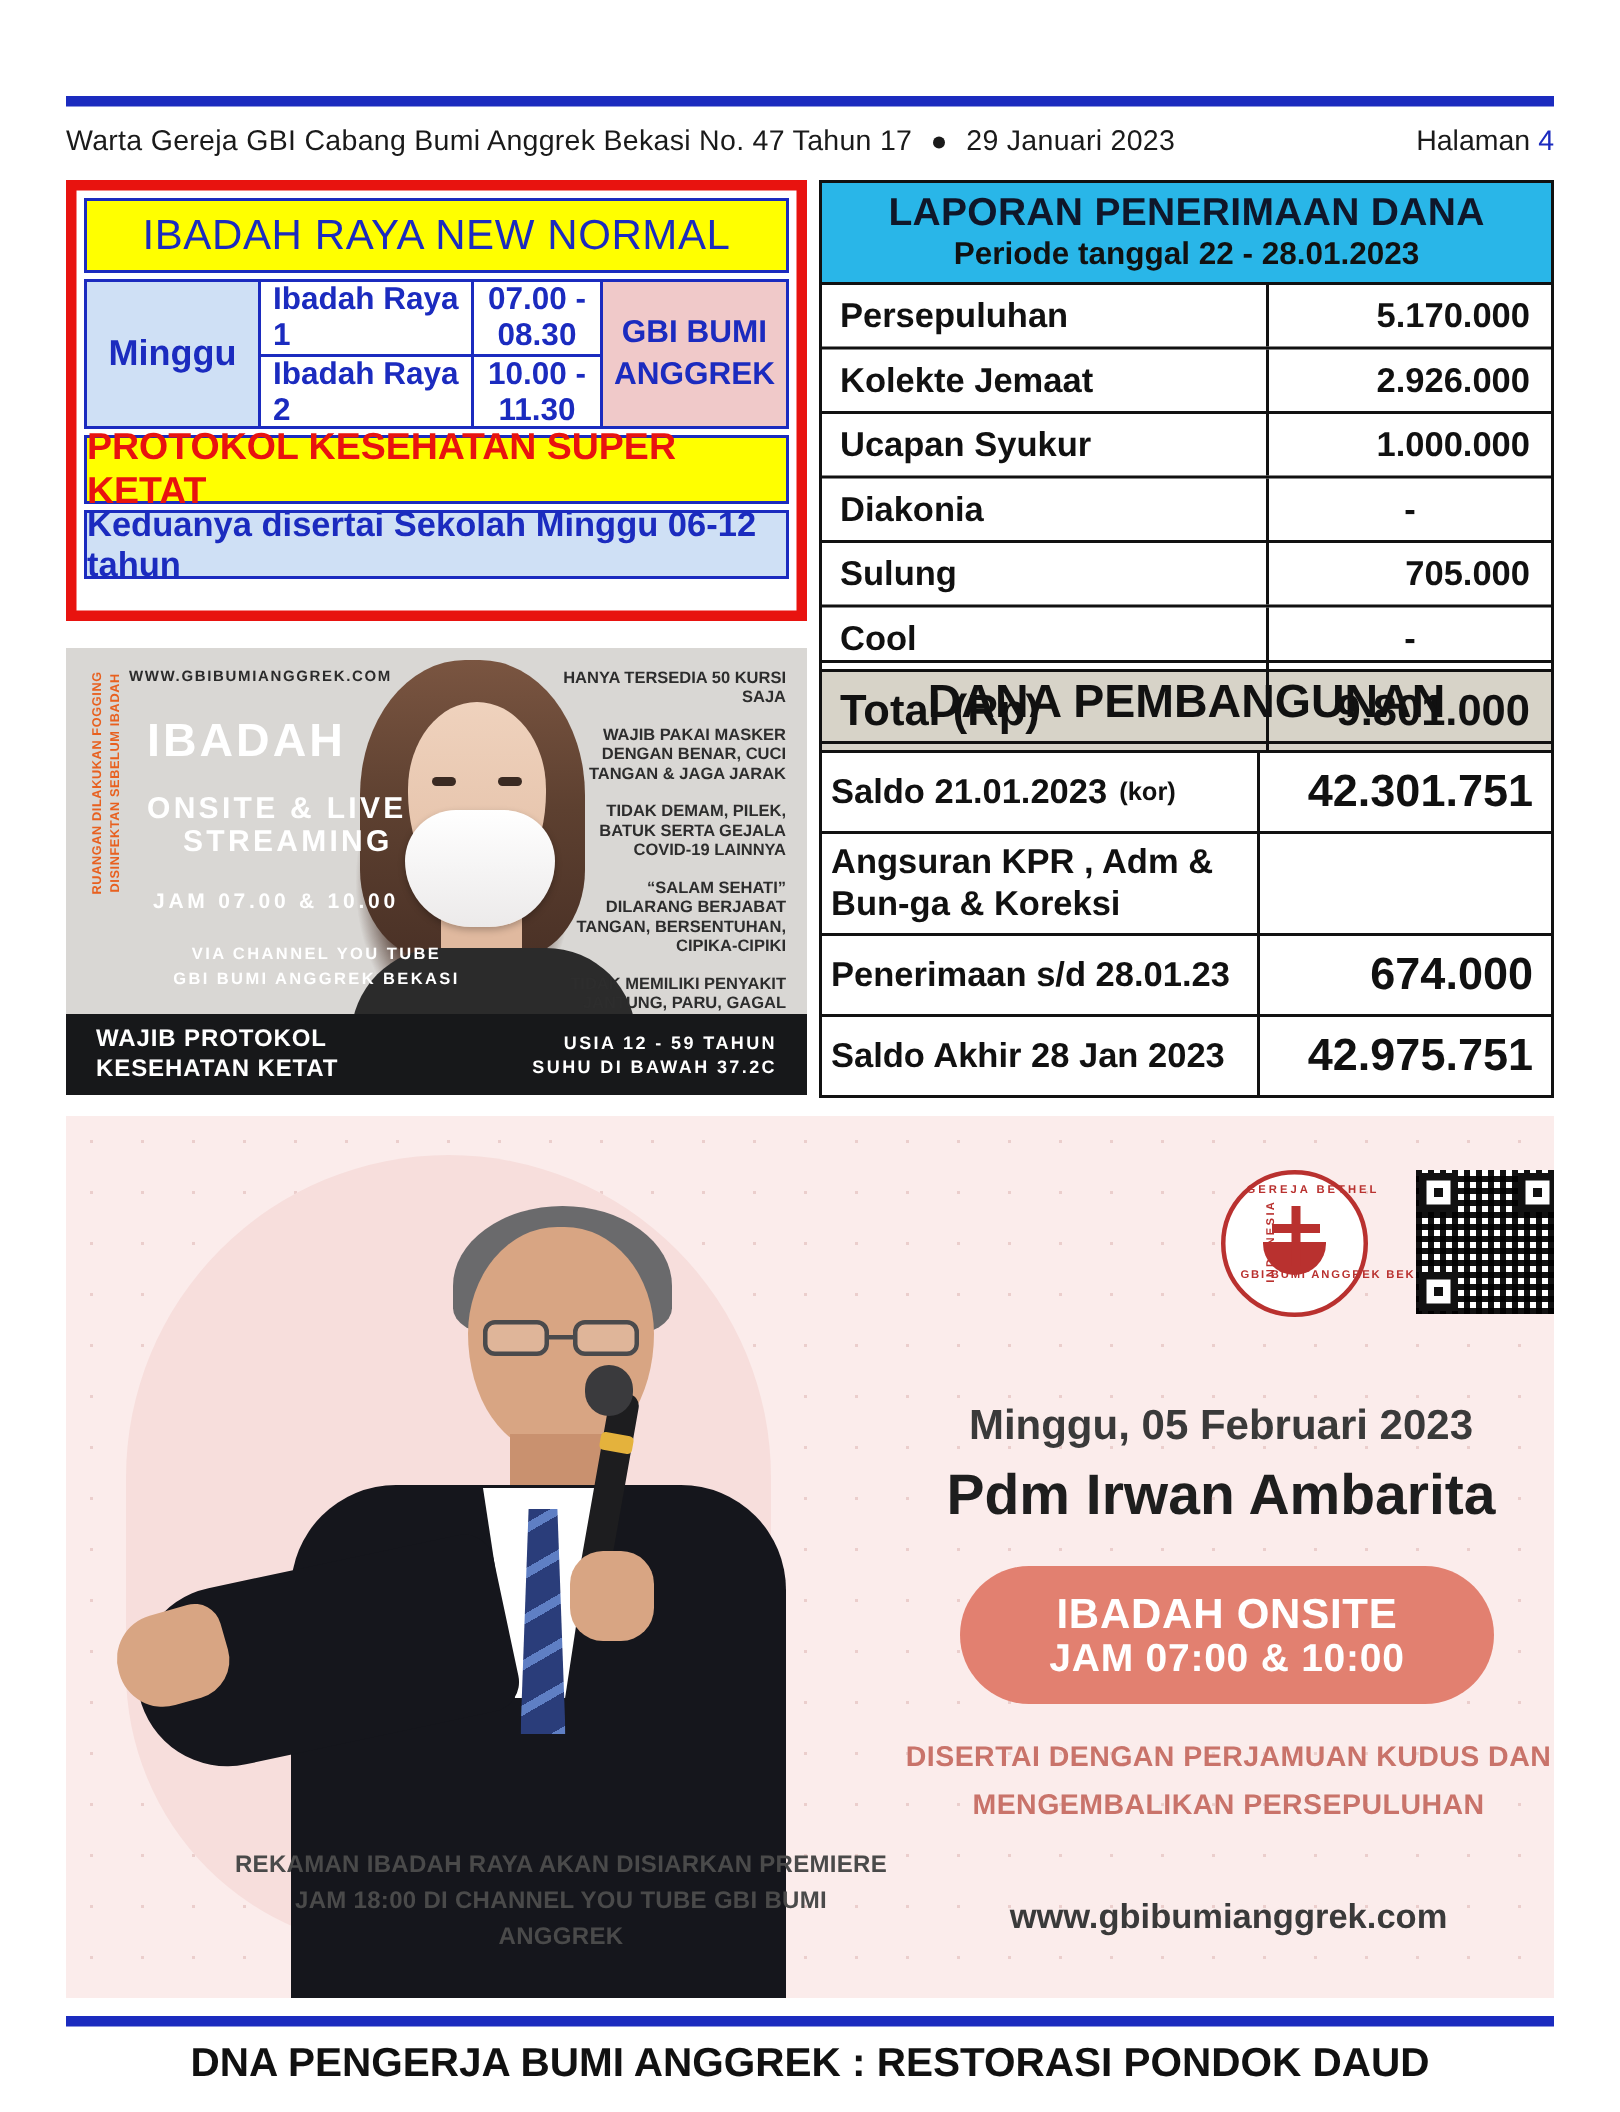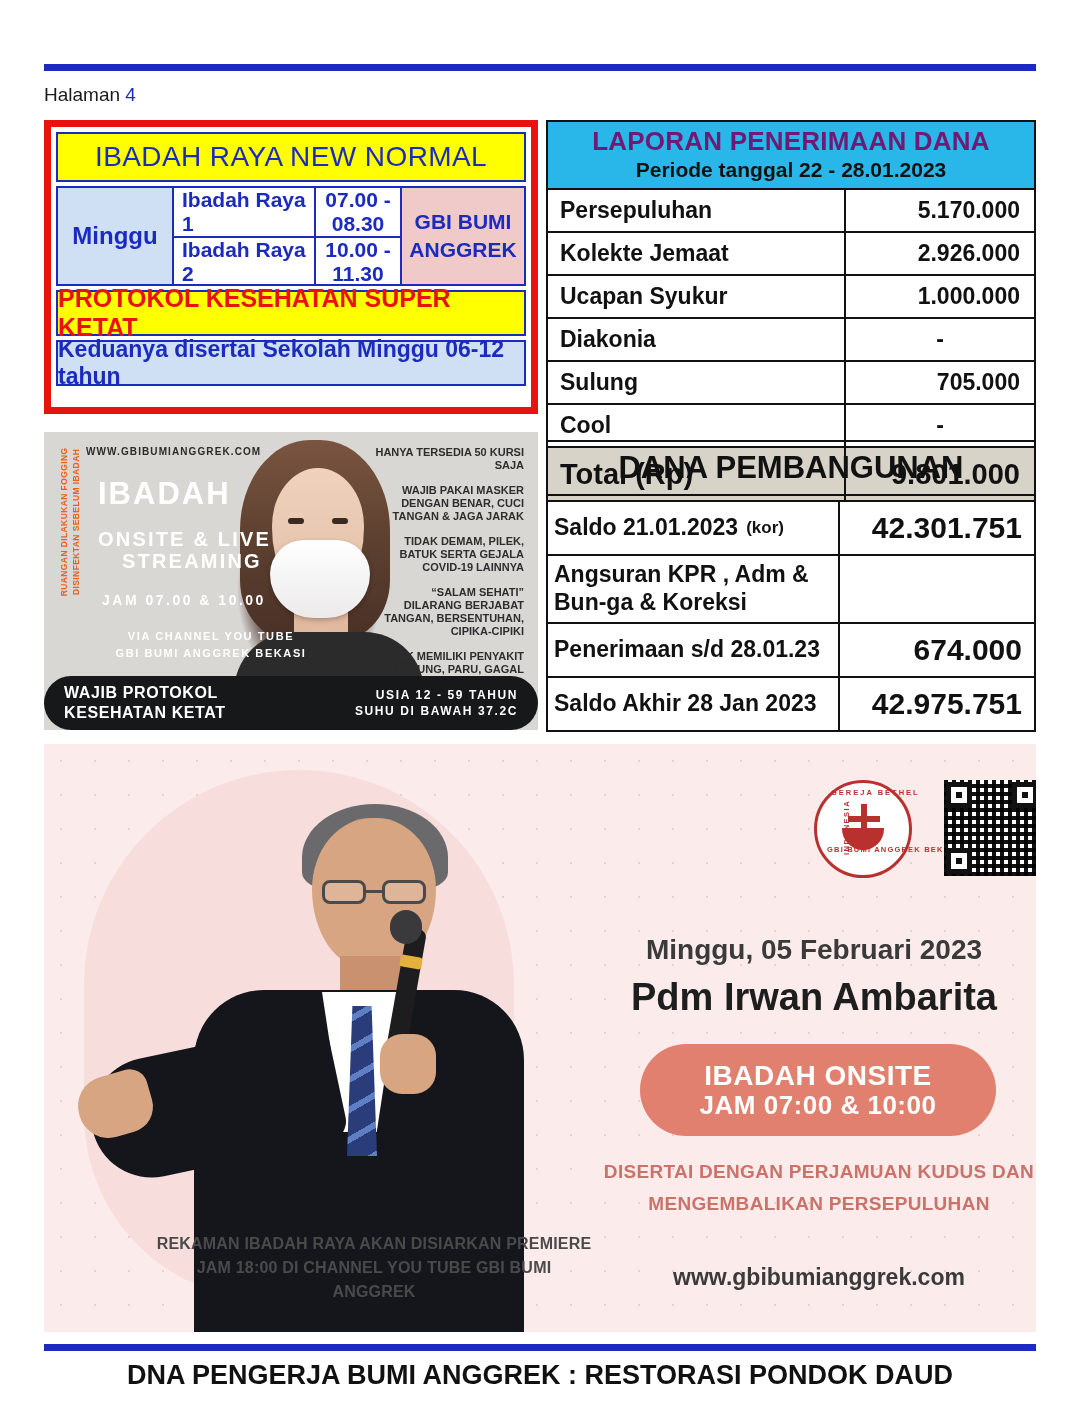--- a/index.html
+++ b/index.html
@@ -315,21 +315,20 @@
   .poster .footer {
     position: absolute;
     left: 0; bottom: 0;
     width: 494px; height: 54px;
     background: #17181a;
     display: flex;
     align-items: center;
     justify-content: space-between;
     padding: 0 20px;
     box-sizing: border-box;
-    border-radius: 27px;
   }
   .poster .footer .fl {
     color: #ffffff;
     font-size: 16px;
     font-weight: bold;
     line-height: 1.25;
     letter-spacing: .6px;
   }
   .poster .footer .fr {
     color: #ffffff;
@@ -350,21 +349,21 @@
   }
   .fin-head {
     background: #29b6e8;
     border-bottom: 2px solid #111;
     text-align: center;
     padding: 4px 0 6px 0;
   }
   .fin-head .t1 {
     font-size: 26px;
     font-weight: bold;
-    color: #701a75;
+    color: #0f172a;
     letter-spacing: .2px;
   }
   .fin-head .t2 {
     font-size: 21px;
     font-weight: bold;
     color: #111;
     margin-top: 1px;
   }
   .fin-row {
     display: flex;
@@ -768,20 +767,25 @@
   }
 </style>
 </head>
 <body>
 
 <div class="page">
 
   <div class="top-rule"></div>
 
   <div class="header">
+    <div class="left">
+      <span>Warta Gereja GBI Cabang Bumi Anggrek Bekasi No. 47 Tahun 17</span>
+      <span class="dot"></span>
+      <span>29 Januari 2023</span>
+    </div>
     <div class="right">
       <span class="pg-label">Halaman</span>
       <span class="pg-num">4</span>
     </div>
   </div>
 
   <div class="ibadah-box">
     <div class="ib-title">IBADAH RAYA NEW NORMAL</div>
     <div class="ib-grid">
       <div class="ib-day">Minggu</div>

